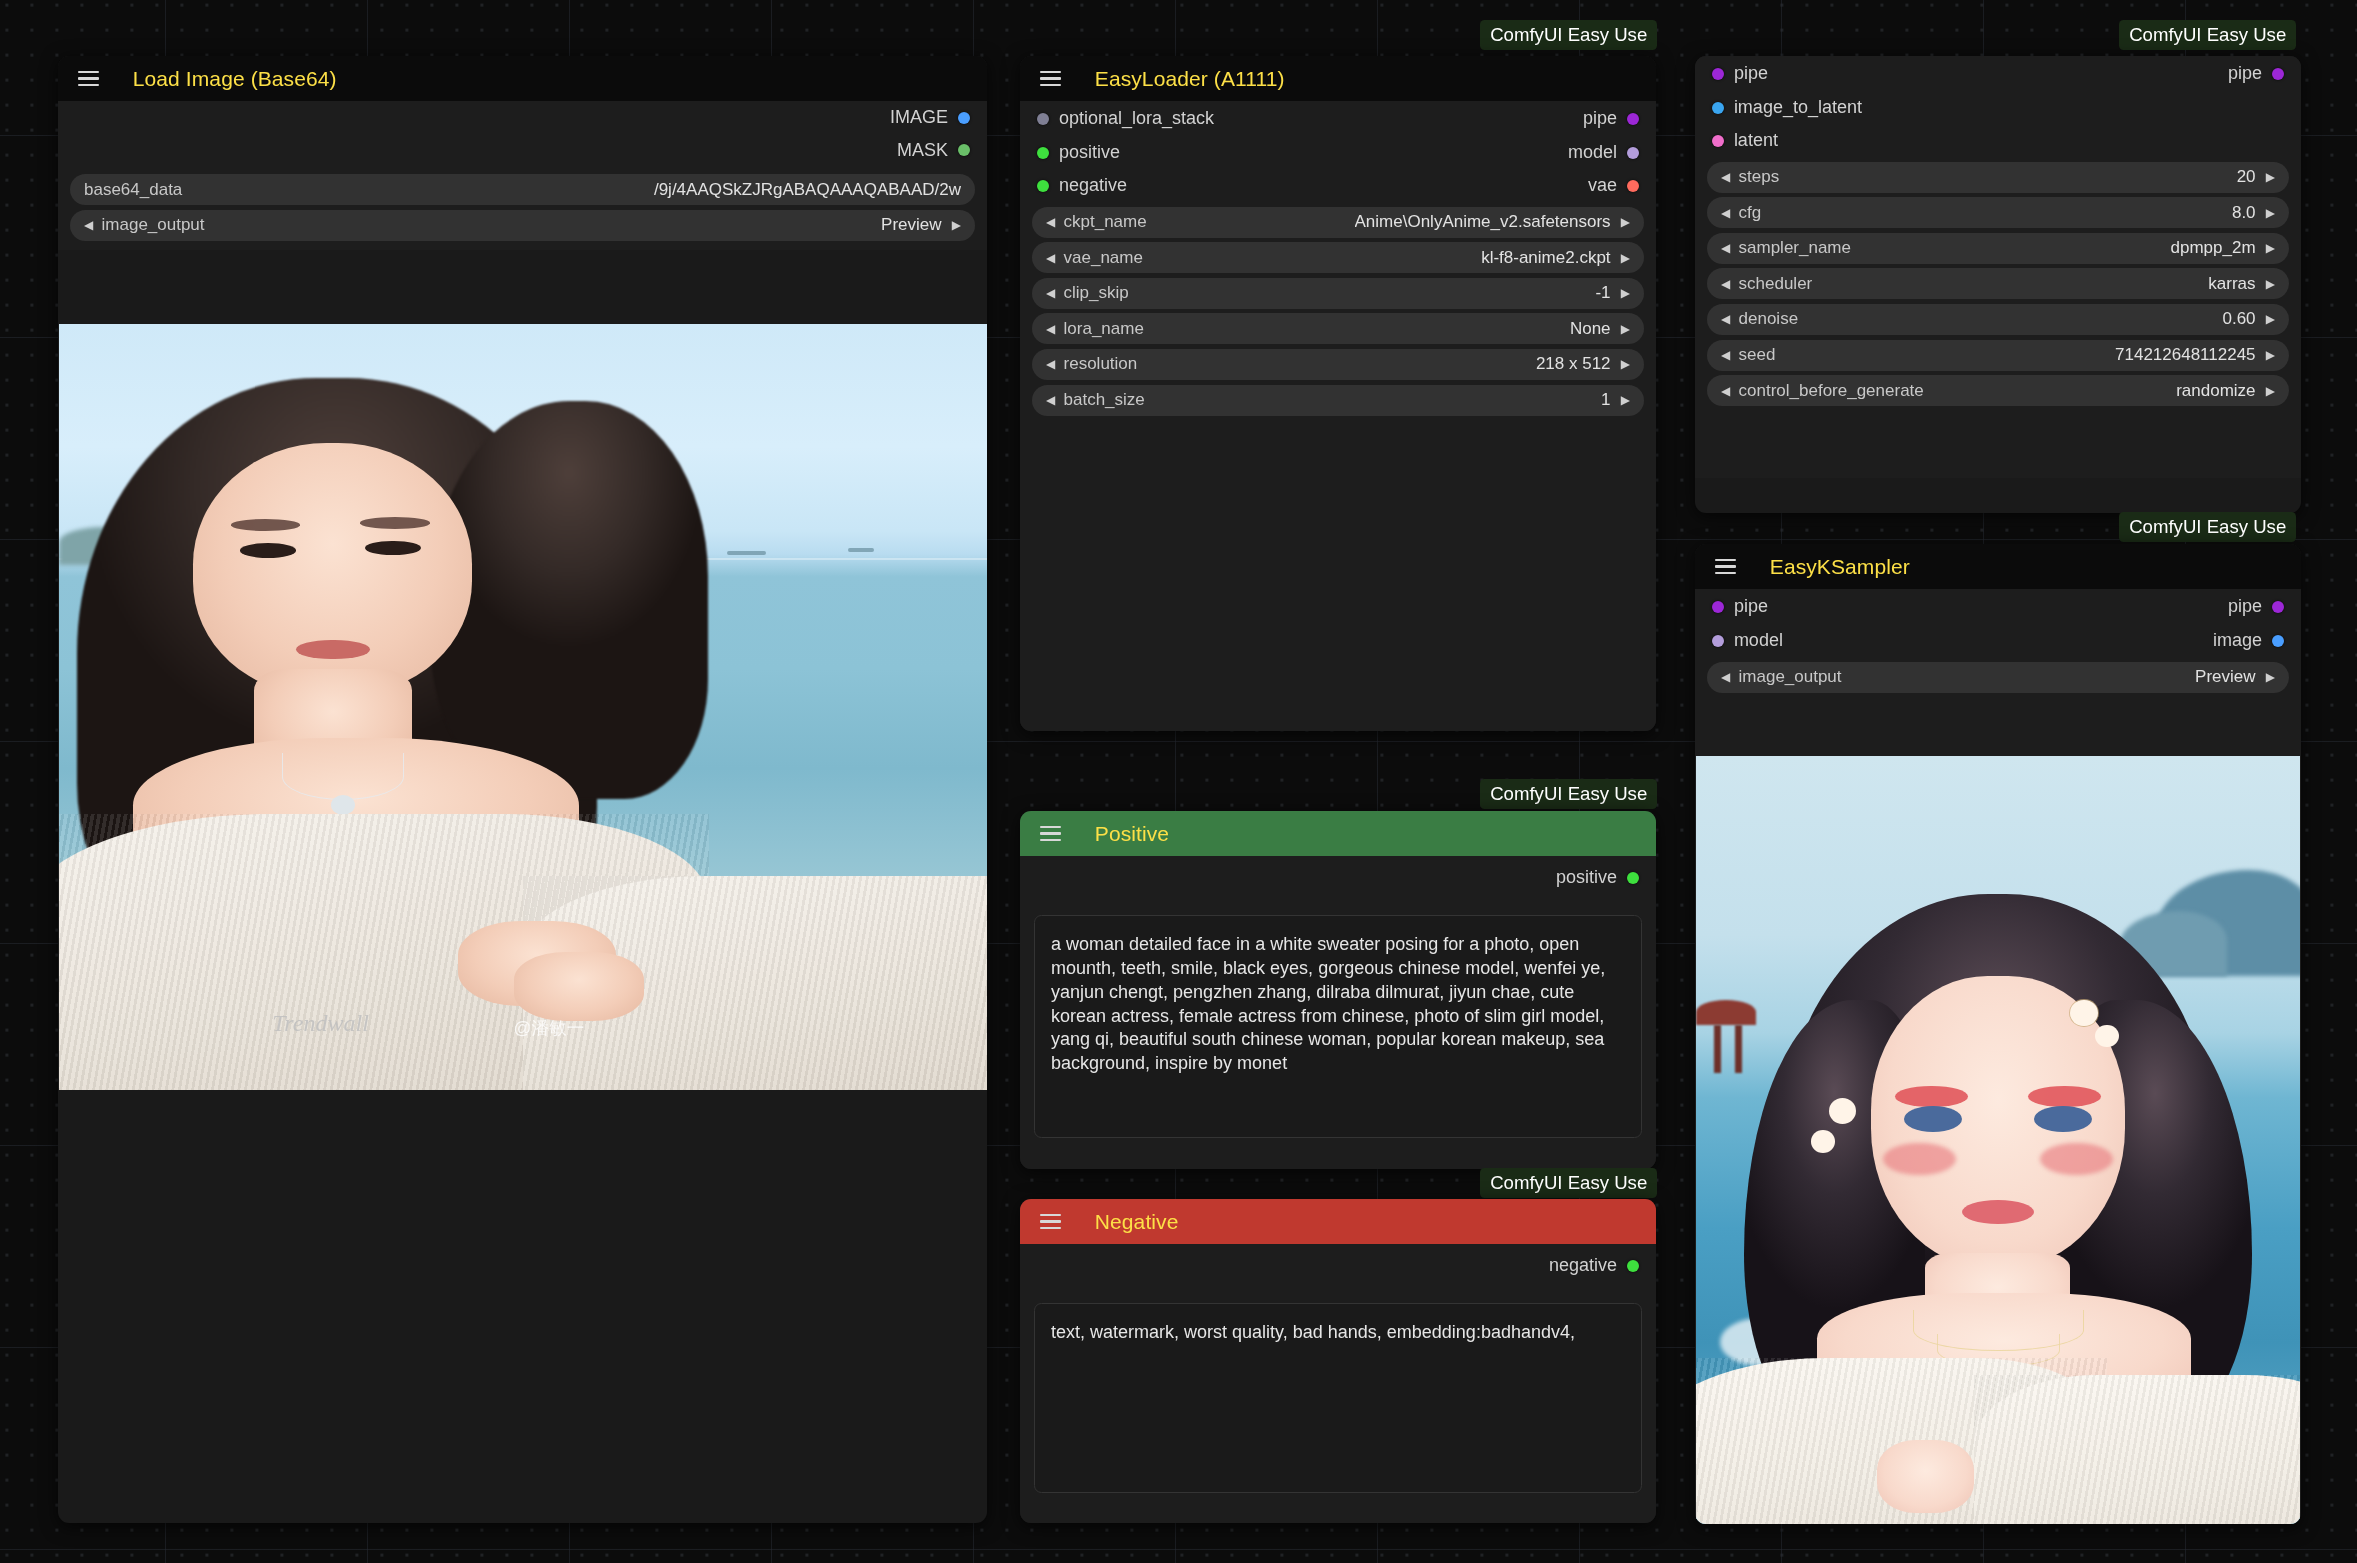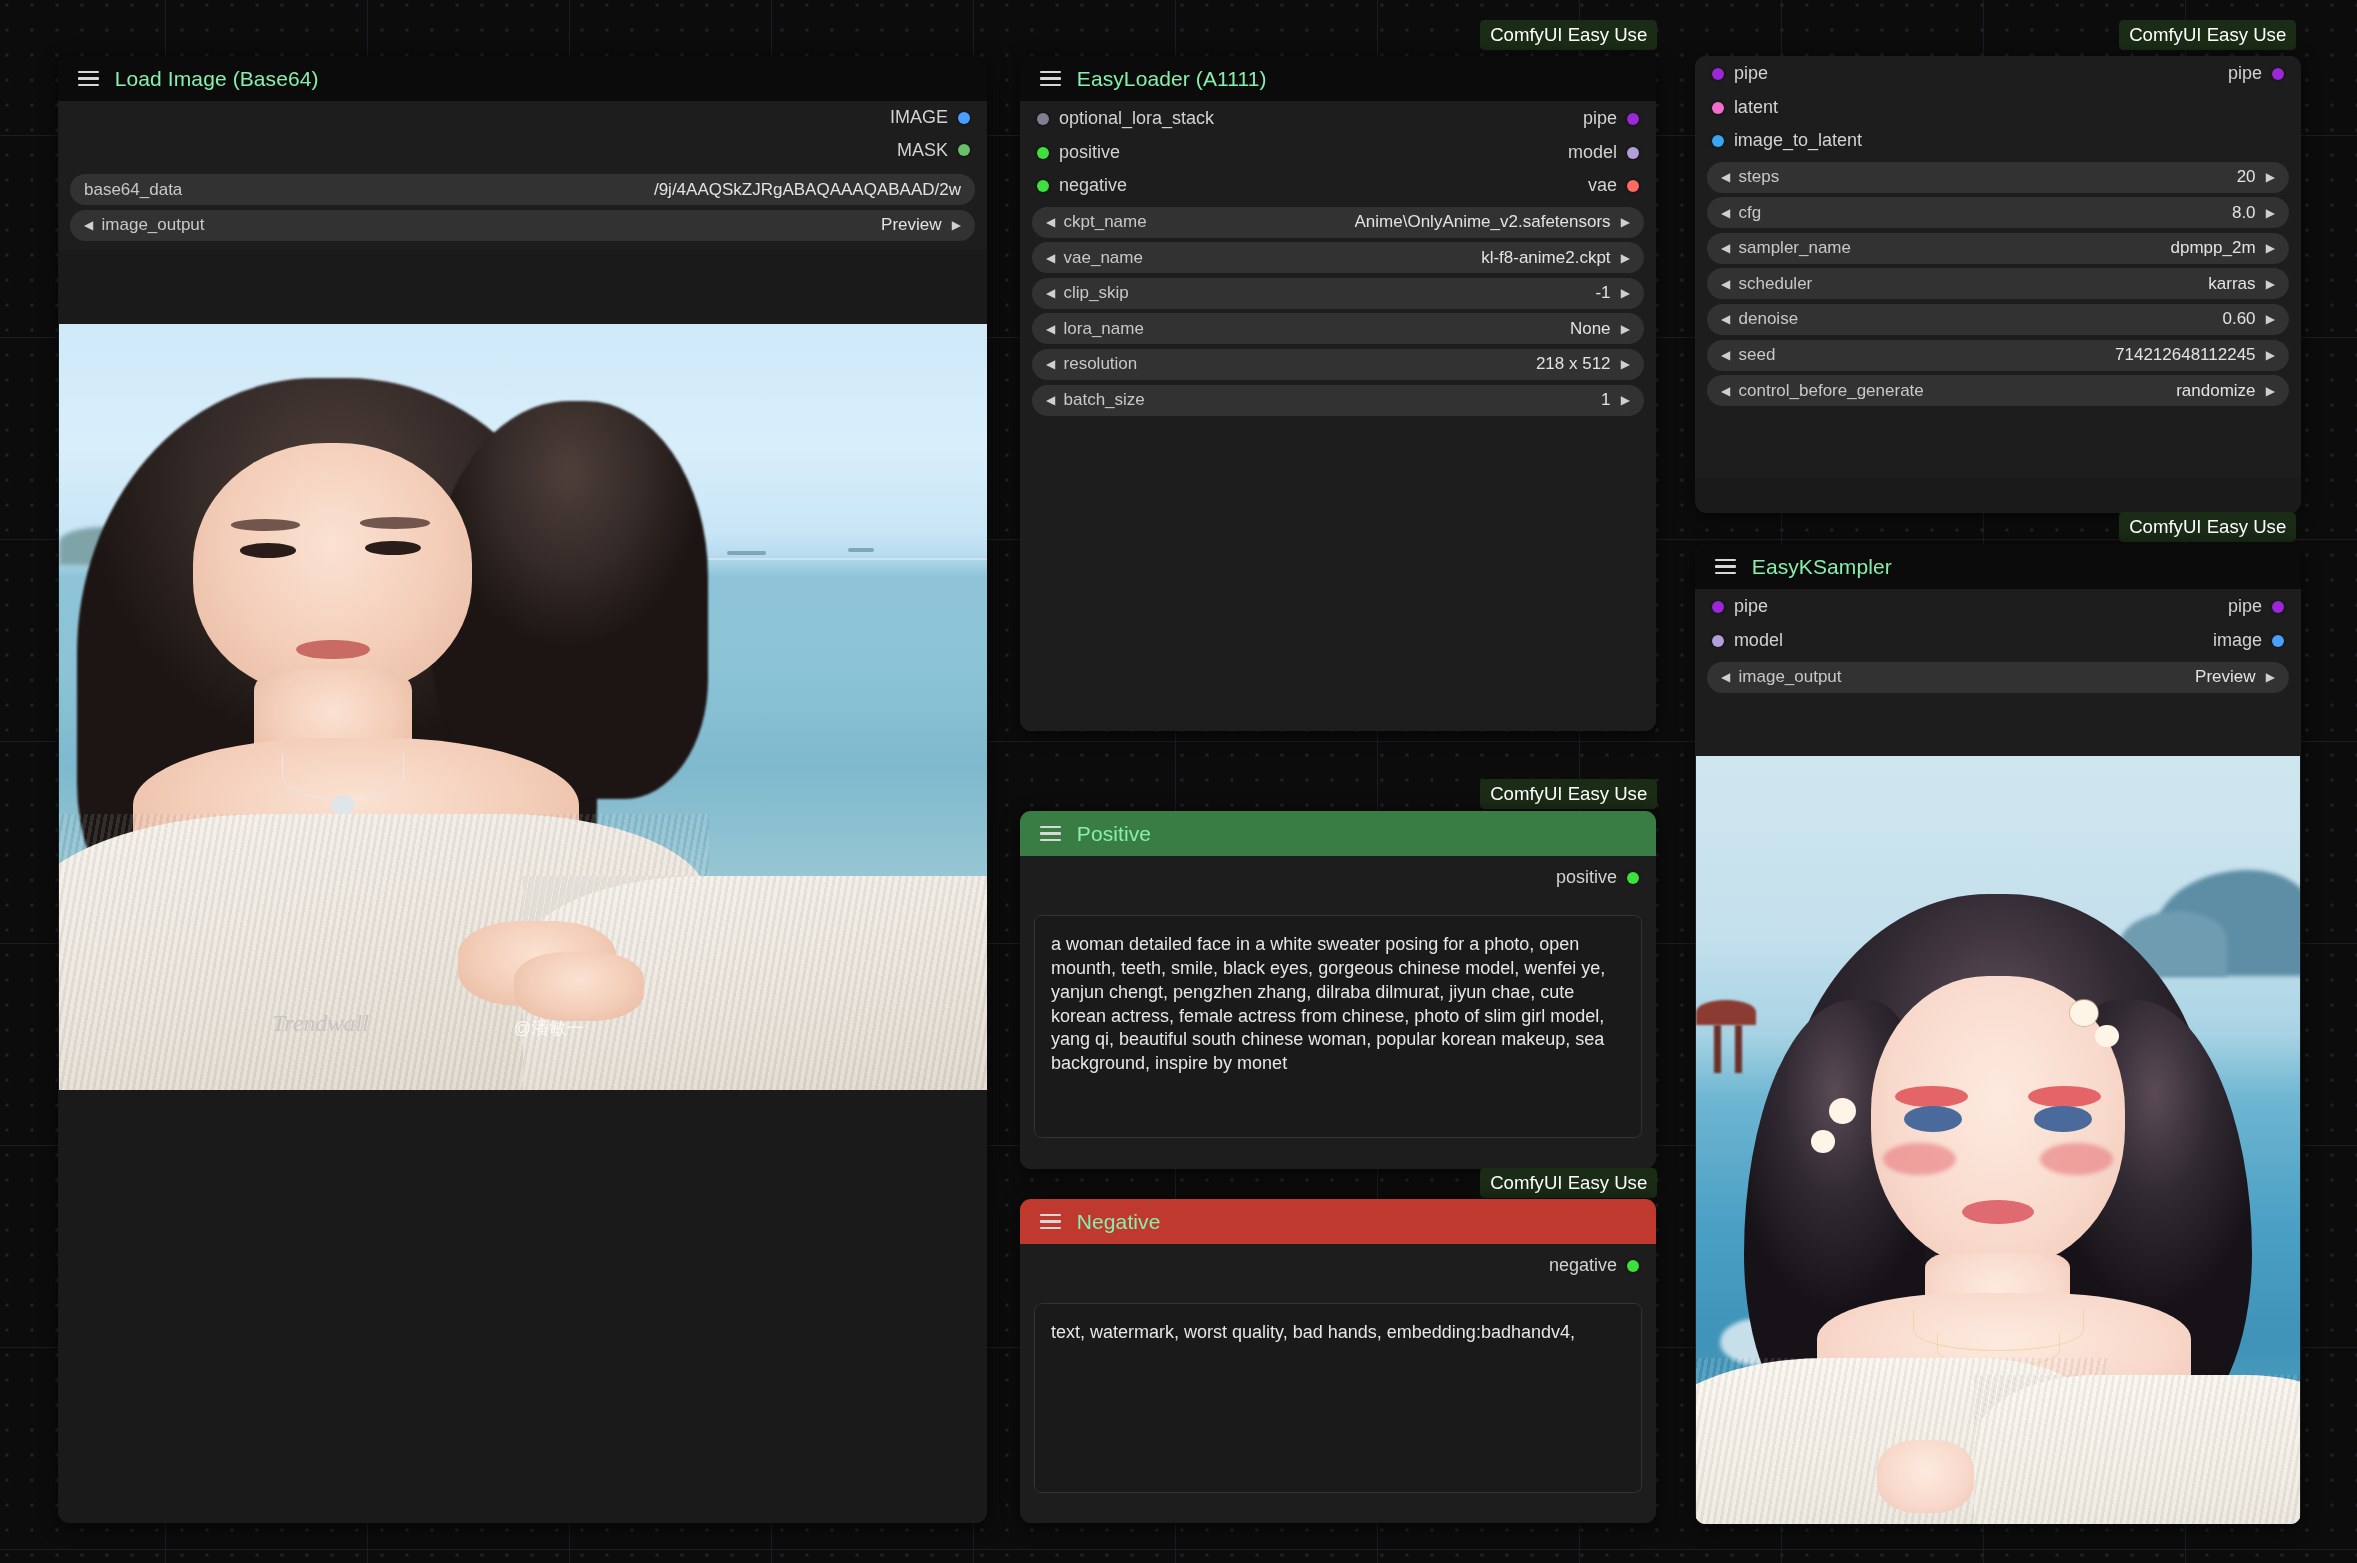--- a/index.html
+++ b/index.html
@@ -49,24 +49,25 @@
     margin-right: 16px;
     flex: 0 0 auto;
   }
   .burger i {
     display: block;
     height: 2.4px;
     background: #d8d8d8;
     border-radius: 0.9px;
   }
   .node-title .ttl {
-    color: #86efac;
+    color: #fde047;
     font-size: 21px;
     letter-spacing: 0.1px;
     white-space: nowrap;
+    margin-left: 18px;
   }
   .node-body {
     position: relative;
     background: #1d1d1d;
     padding: 0 0 9.3px 0;
   }
 
   
   .slot-row {
     position: relative;
@@ -443,29 +444,29 @@
           <span class="dot" style="background:#9c27d6;"></span>
           <span class="slot-label">pipe</span>
         </span>
         <span class="slot right">
           <span class="dot" style="background:#9c27d6;"></span>
           <span class="slot-label">pipe</span>
         </span>
       </div>
       <div class="slot-row" style="height:33px;">
         <span class="slot">
+          <span class="dot" style="background:#3aa5f0;"></span>
+          <span class="slot-label">image_to_latent</span>
+        </span>
+        <span class="spacer"></span>
+      </div>
+      <div class="slot-row" style="height:33px;">
+        <span class="slot">
           <span class="dot" style="background:#f06ecb;"></span>
           <span class="slot-label">latent</span>
-        </span>
-        <span class="spacer"></span>
-      </div>
-      <div class="slot-row" style="height:33px;">
-        <span class="slot">
-          <span class="dot" style="background:#3aa5f0;"></span>
-          <span class="slot-label">image_to_latent</span>
         </span>
         <span class="spacer"></span>
       </div>
 
       <div class="widget">
         <span class="arrow">◀</span>
         <span class="w-name">steps</span>
         <span class="w-val">20</span>
         <span class="arrow r">▶</span>
       </div>

